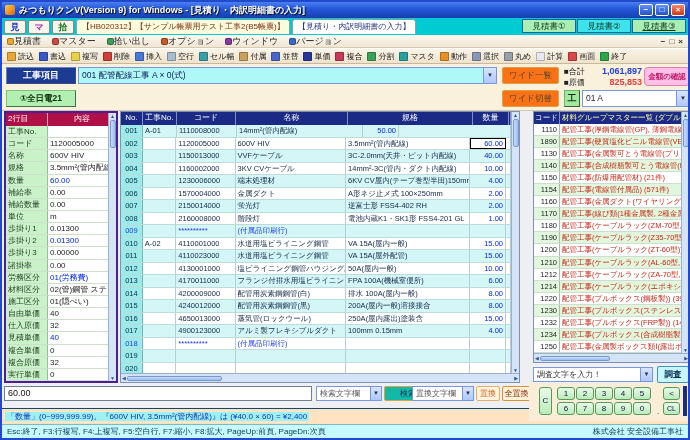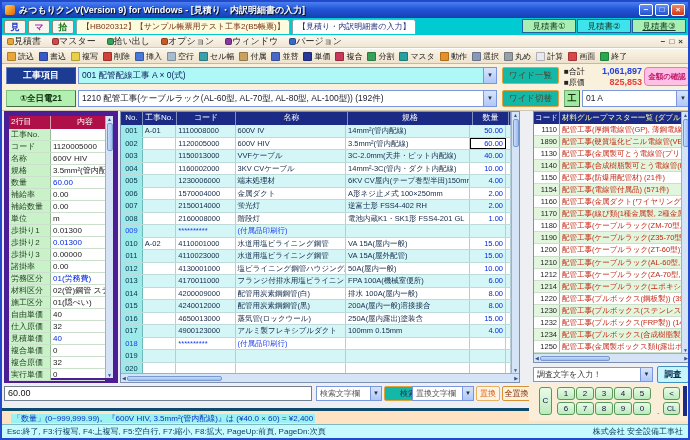--- a/index.html
+++ b/index.html
@@ -35,38 +35,38 @@
   .tb-icon{width:9px;height:9px;border:1px solid rgba(0,0,0,.25);border-radius:1px;flex:0 0 auto;}
 
   
   .formarea{position:absolute;left:0;top:62px;width:100%;height:47px;background:#FAF1DC;border-bottom:1px solid #D0C8B0;}
   .fl-label{position:absolute;left:4px;top:3px;width:70px;height:17px;background:#1C3C94;color:#fff;font-size:9px;font-weight:bold;text-align:center;line-height:15px;border:1px outset #6080D0;}
   .fl-label2{position:absolute;left:4px;top:26px;width:70px;height:17px;background:#B2F0B2;color:#103010;font-size:8.5px;font-weight:bold;text-align:center;line-height:15px;border:1px outset #80C080;}
   .combo{position:absolute;background:#fff;border:1px solid #7A96DF;height:17px;font-size:8.5px;line-height:15px;padding:0 14px 0 3px;color:#223;white-space:nowrap;overflow:hidden;}
   .combo .arrow{position:absolute;right:0;top:0;bottom:0;width:13px;background:linear-gradient(#D8E4FC,#AFC8F8);border-left:1px solid #7A96DF;font-size:6px;color:#234;text-align:center;line-height:15px;}
   .combo1{left:76px;top:3px;width:419px;background:#AFF8F8;color:#102060;}
   .combo2{left:76px;top:26px;width:419px;}
-  .wide-btn{position:absolute;width:57px;height:17px;background:#14b8a6;border:1px solid #E0A040;border-radius:2px;font-size:8.5px;color:#504030;text-align:center;line-height:15px;}
+  .wide-btn{position:absolute;width:57px;height:17px;background:#f97316;border:1px solid #E0A040;border-radius:2px;font-size:8.5px;color:#504030;text-align:center;line-height:15px;}
   .sum-lbl{position:absolute;left:562px;font-size:8px;color:#222;}
   .sum-val{position:absolute;left:588px;width:52px;text-align:right;font-size:9px;font-weight:bold;}
   .v-total{color:#2040E0;} .v-cost{color:#E04040;}
   .amount-btn{position:absolute;left:642px;top:3px;width:46px;height:19px;background:#FFC0E8;border:1px solid #E080B0;border-radius:4px;color:#C01868;font-size:7.5px;font-weight:bold;line-height:17px;text-align:center;}
   .ko-label{position:absolute;left:562px;top:26px;width:16px;height:17px;background:#A0E8A0;border:1px outset #70B070;font-size:9px;font-weight:bold;text-align:center;line-height:15px;color:#103010;}
   .ko-combo{left:580px;top:26px;width:108px;}
 
   
   .vscroll{width:8px;background:#D4E4F6;border-left:1px solid #9AB0D0;display:flex;flex-direction:column;align-items:center;font-size:5px;color:#305090;flex:0 0 auto;}
   .vscroll .thumb{width:6px;height:28px;background:linear-gradient(90deg,#C8DCFC,#9CBCF0);border:1px solid #7898D0;border-radius:2px;margin:1px 0;}
   .vscroll .sp{flex:1;}
   .hscroll{height:9px;background:#D4E4F6;border-top:1px solid #9AB0D0;display:flex;align-items:center;font-size:5px;color:#305090;padding:0 1px;flex:0 0 auto;}
   .hscroll .thumb{height:5px;background:linear-gradient(180deg,#C8DCFC,#9CBCF0);border:1px solid #7898D0;border-radius:2px;margin:0 1px;}
   .hscroll .sp{flex:1;}
 
   
-  .left-panel{position:absolute;left:2px;top:109px;width:114px;height:272px;background:#fff;border:5px solid #4c1d95;display:flex;}
+  .left-panel{position:absolute;left:2px;top:109px;width:114px;height:272px;background:#fff;border:2px solid #4c1d95;display:flex;}
   .lp-main{flex:1;display:flex;flex-direction:column;min-width:0;}
   .lp-head{display:flex;background:#B01048;color:#fff;font-size:8px;height:13px;line-height:12px;flex:0 0 auto;}
   .lp-head .h1{width:42px;border-right:1px solid #E0A0B0;padding-left:2px;}
   .lp-head .h2{flex:1;padding-left:2px;margin-left:24px;}
   .lp-rows{flex:1;display:flex;flex-direction:column;}
   .lp-row{flex:1;display:flex;border-bottom:1px solid #CCDECC;font-size:8px;min-height:0;}
   .lp-label{width:42px;background:#C9F2C9;color:#284028;border-right:1px solid #98BC98;padding:0 2px;white-space:nowrap;overflow:hidden;line-height:11px;}
   .lp-value{flex:1;padding:0 2px;color:#222;white-space:nowrap;overflow:hidden;line-height:11px;}
   .lp-value.hl{color:#0028E0;}
 
@@ -119,21 +119,21 @@
   .big-input{position:absolute;left:2px;top:384px;width:308px;height:15px;background:#fff;border:1px solid #708090;font-size:9px;line-height:13px;padding:0 3px;color:#111;}
   .sm-combo{position:absolute;top:384px;height:15px;background:#fff;border:1px solid #7A96DF;font-size:8px;line-height:13px;color:#555;padding:0 12px 0 3px;white-space:nowrap;overflow:hidden;}
   .sm-combo .arrow{position:absolute;right:0;top:0;bottom:0;width:11px;background:linear-gradient(#D8E4FC,#AFC8F8);border-left:1px solid #7A96DF;font-size:6px;text-align:center;line-height:13px;color:#234;}
   .search-combo{left:314px;width:66px;}
   .replace-combo{left:410px;width:62px;}
   .sm-btn{position:absolute;top:384px;height:15px;border-radius:2px;font-size:8px;text-align:center;line-height:13px;}
   .btn-search{left:382px;width:48px;background:#14b8a6;border:1px solid #E0A040;color:#203060;}
   .btn-replace{left:474px;width:24px;background:#FFF4E4;border:1px solid #E8B060;color:#E06010;}
   .btn-replace-all{left:500px;width:29px;background:#FFF0D8;border:1px solid #D89030;color:#803010;}
 
-  .status-strip{position:absolute;left:0;top:406px;width:100%;height:16px;background:#FFE3C2;border-top:3px solid #0c4a6e;font-size:8px;line-height:15px;padding-left:9px;white-space:nowrap;overflow:hidden;}
+  .status-strip{position:absolute;left:0;top:406px;width:100%;height:16px;background:#FFE3C2;border-top:1px solid #0c4a6e;font-size:8px;line-height:15px;padding-left:3px;white-space:nowrap;overflow:hidden;}
   .status-strip .msg{background:#9CF2F2;color:#1030C0;padding:0 2px;}
   .bottom-bar{position:absolute;left:0;top:422px;width:100%;height:14px;background:#C6FAFF;border-top:1px solid #80B8C0;font-size:8px;color:#084060;display:flex;justify-content:space-between;padding:0 5px;line-height:13px;white-space:nowrap;}
 </style>
 </head>
 <body>
 
 <div class="window">
 
   <div class="titlebar">
     <span class="t-icon"></span>
@@ -276,21 +276,20 @@
     <div class="fl-label">工事項目</div>
     <div class="combo combo1"><span>001 配管配線工事 A × 0(式)</span><span class="arrow">▼</span></div>
     <div class="wide-btn" style="left:500px;top:3px;">ワイド一覧</div>
     <div class="sum-lbl" style="top:2px;">■合計</div>
     <div class="sum-val v-total" style="top:2px;">1,061,897</div>
     <div class="sum-lbl" style="top:13px;">■原価</div>
     <div class="sum-val v-cost" style="top:13px;">825,853</div>
     <div class="amount-btn">金額の確認</div>
 
     <div class="fl-label2">①全日電21</div>
-    <div class="combo combo2"><span>1210 配管工事(ケーブルラック(AL-60型, AL-70型, AL-80型, AL-100型)) (192件)</span><span class="arrow">▼</span></div>
     <div class="wide-btn" style="left:500px;top:26px;">ワイド切替</div>
     <div class="ko-label">工</div>
     <div class="combo ko-combo"><span>01 A</span><span class="arrow">▼</span></div>
   </div>
 
   <div class="left-panel">
     <div class="lp-main">
       <div class="lp-head">
         <div class="h1">2行目</div>
         <div class="h2">内容</div>
@@ -400,21 +399,20 @@
           <div class="co-name">名称</div>
           <div class="co-spec">規格</div>
           <div class="co-qty">数量</div>
           <div class="co-hojo">補助</div>
         </div>
         <div class="ct-rows" id="center-rows">
             <div class="ct-row odd">
               <div class="cell no">001</div>
               <div class="cell kouji">A-01</div>
               <div class="cell code">1110008000</div>
-              <div class="cell name">600V IV</div>
               <div class="cell spec">14mm²(管内配線)</div>
               <div class="cell qty">50.00</div>
               <div class="cell hojo"></div>
             </div>
             <div class="ct-row even">
               <div class="cell no">002</div>
               <div class="cell kouji"></div>
               <div class="cell code">1120005000</div>
               <div class="cell name">600V HIV</div>
               <div class="cell spec">3.5mm²(管内配線)</div>

